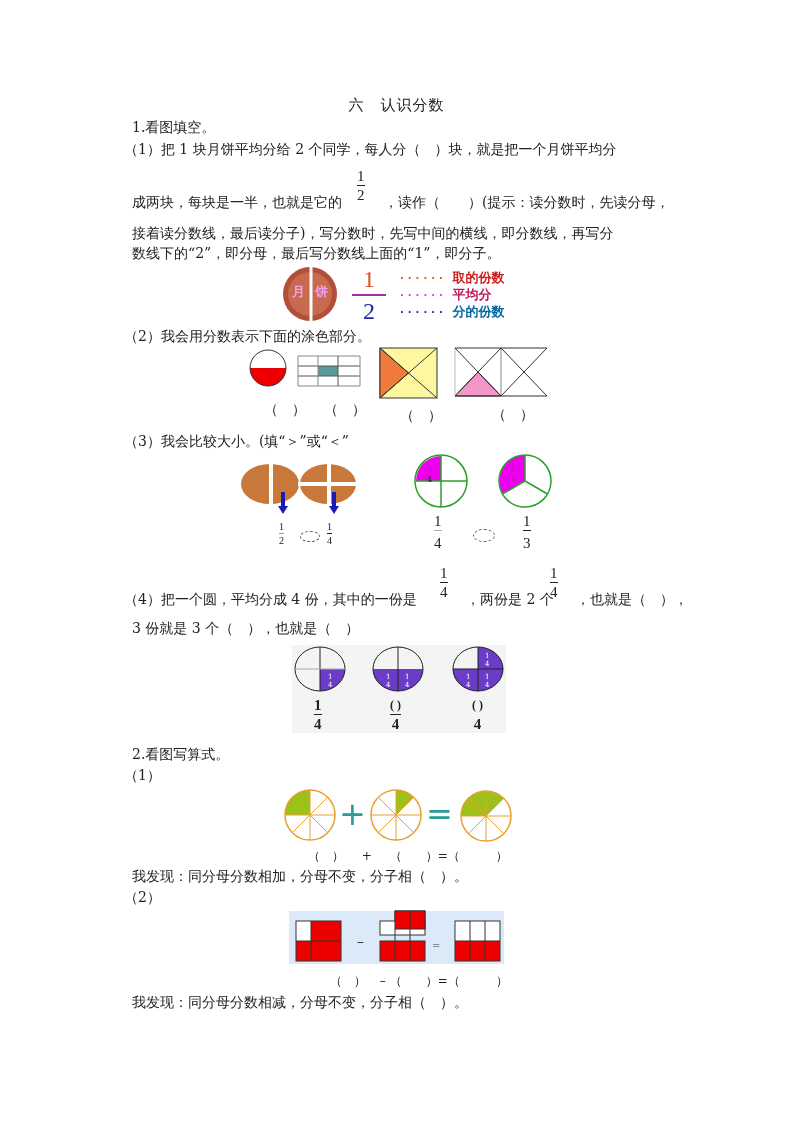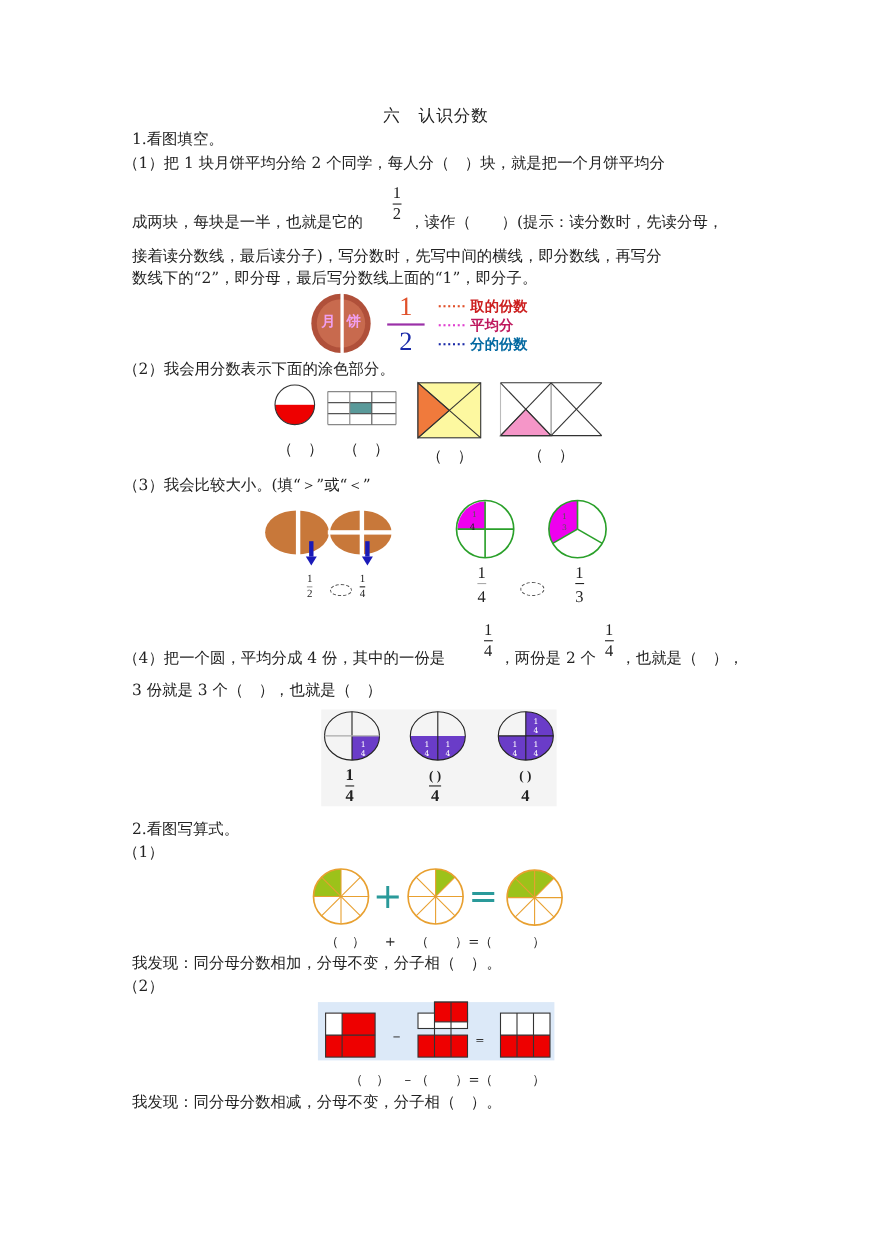--- a/index.html
+++ b/index.html
@@ -1,25 +1,25 @@
 <!DOCTYPE html>
 <html><head>
 <meta charset="utf-8">
 <style>
   html, body { margin:0; padding:0; background:#ffffff; }
   body { width:793px; height:1122px; position:relative; overflow:hidden;
          font-family:"DejaVu Serif","Liberation Serif",serif; color:#222; font-size:14px; }
   .abs { position:absolute; white-space:nowrap; }
   .title { left:0; width:793px; text-align:center; top:96px; font-size:15px; letter-spacing:1px; }
-  .line { font-size:14px; line-height:18px; }
+  .line { font-size:14px; line-height:18px;margin-left:12px; }
   .frac { position:absolute; display:inline-block; text-align:center; font-family:"Liberation Serif",serif; }
   .frac .n, .frac .d { display:block; line-height:16px; }
   .frac .bar { display:block; height:1px; background:#222; margin:1px 0; }
   svg { position:absolute; overflow:visible; }
-  .sans { font-family:Liberation Sans, sans-serif; }
+  .sans { font-family:Liberation Mono, monospace; }
 </style>
 </head>
 <body>
 
 <div class="abs title">六　认识分数</div>
 
 <div class="abs line" style="left:120px;top:118px;">1.看图填空。</div>
 <div class="abs line" style="left:112px;top:140px;">（1）把 1 块月饼平均分给 2 个同学，每人分（　）块，就是把一个月饼平均分</div>
 
 <div class="abs line" style="left:120px;top:193px;">成两块，每块是一半，也就是它的</div>

